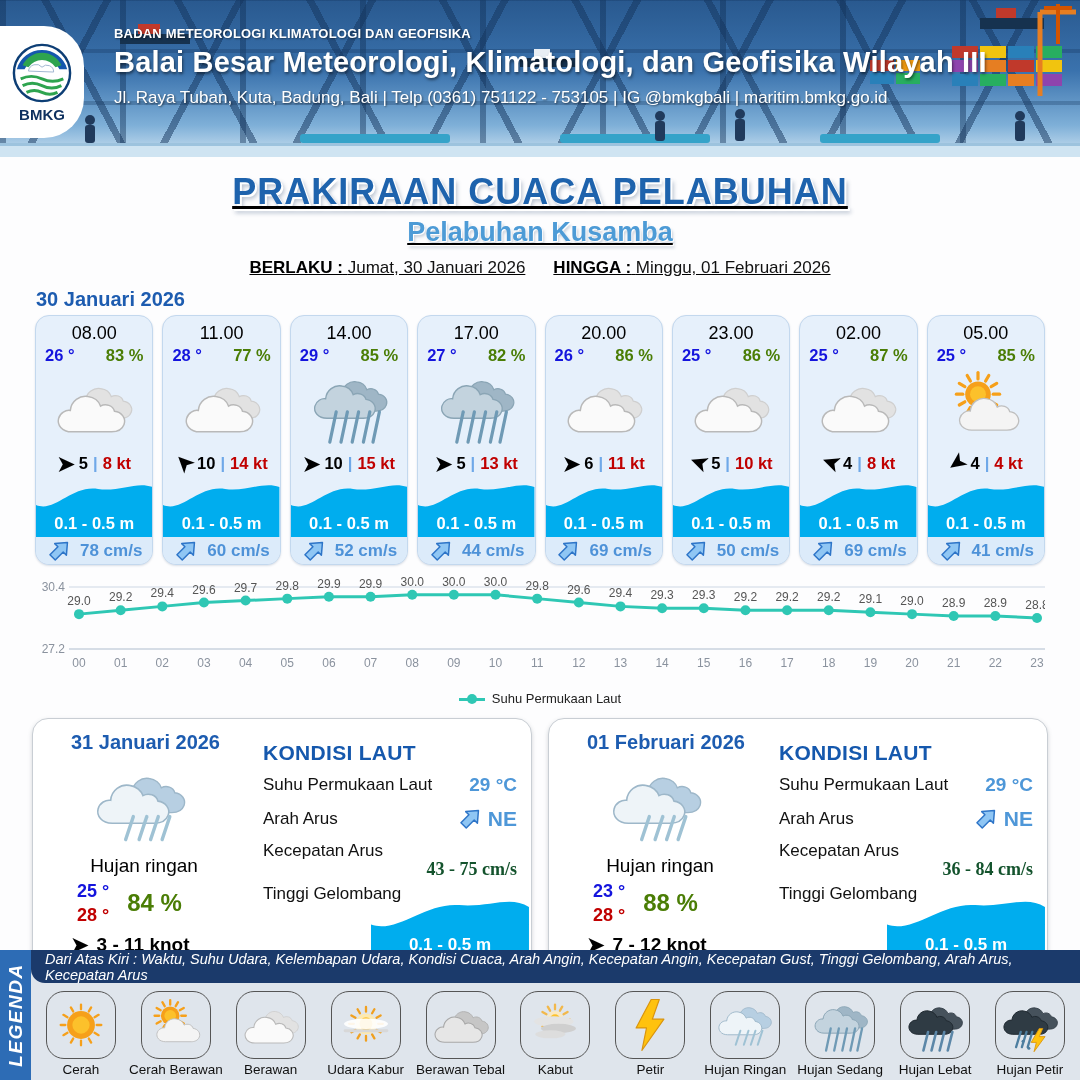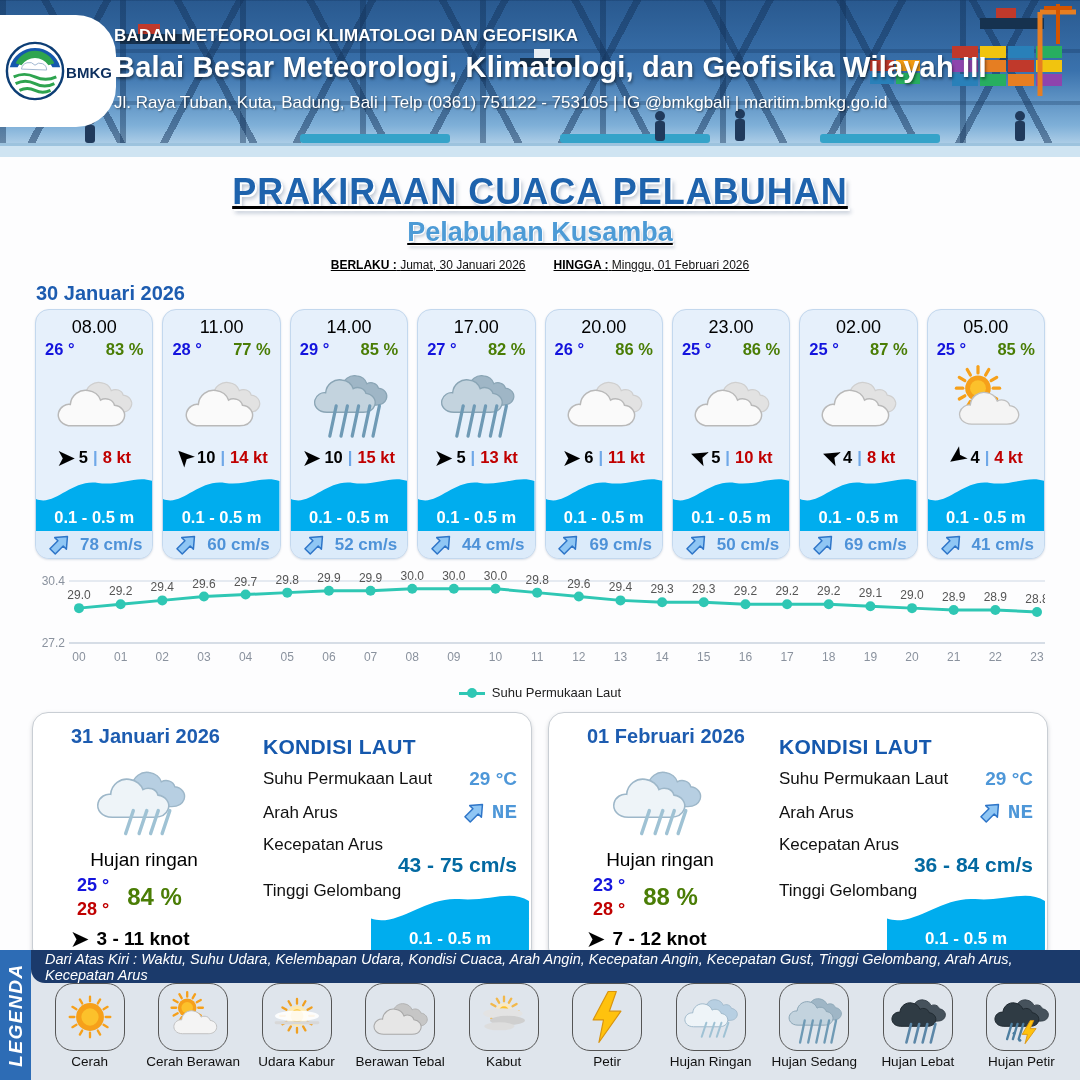--- a/index.html
+++ b/index.html
@@ -15,39 +15,39 @@
       repeating-linear-gradient(90deg, rgba(17,48,86,.55) 0 6px, transparent 6px 120px),
       repeating-linear-gradient(0deg, rgba(17,48,86,.35) 0 4px, transparent 4px 52px);
     opacity:.8; }
   .banner .braces { position:absolute; inset:0;
     background:
       repeating-linear-gradient(62deg, transparent 0 110px, rgba(20,52,92,.5) 110px 117px),
       repeating-linear-gradient(-62deg, transparent 0 110px, rgba(20,52,92,.5) 110px 117px); }
   .banner .floor { position:absolute; left:0; right:0; bottom:0; height:14px;
     background:#cfe4f2; border-top:3px solid #9dc3de; }
   .banner svg.deco { position:absolute; inset:0; }
-  .logo-card { position:absolute; left:0; top:15px; width:116px; height:112px;
-    background:#fff; border-radius:0 40px 40px 0; display:flex; flex-direction:row;
+  .logo-card { position:absolute; left:0; top:26px; width:84px; height:112px;
+    background:#fff; border-radius:0 40px 40px 0; display:flex; flex-direction:column;
     align-items:center; justify-content:center; z-index:5; }
   .logo-card .bmkg-label { font-size:15px; font-weight:bold; color:#0d2f5e; margin-top:2px; }
   .header-text { position:absolute; left:114px; top:26px; z-index:4; color:#fff; }
-  .header-text .agency { font-size:17px; font-weight:bold; letter-spacing:.2px;
+  .header-text .agency { font-size:13px; font-weight:bold; letter-spacing:.2px;
     text-shadow:1px 1px 2px rgba(0,0,0,.45); }
   .header-text .office { font-size:29px; font-weight:bold; margin-top:5px; letter-spacing:.2px;
     text-shadow:1px 2px 3px rgba(0,0,0,.5); }
   .header-text .address { font-size:17px; margin-top:9px; font-weight:400;
     text-shadow:1px 1px 2px rgba(0,0,0,.5); }
 
   
   .title-block { text-align:center; padding-top:14px;text-decoration:underline; }
   .main-title { font-size:36px; font-weight:800; letter-spacing:1px; color:#1e63ad;
     text-shadow:2px 2px 0 #fff, 3px 4px 4px rgba(40,70,110,.35); }
   .sub-title { font-size:27px; font-weight:bold; color:#4d9bd6; margin-top:4px;
     text-shadow:1px 1px 0 #fff, 2px 3px 3px rgba(40,70,110,.25); }
-  .validity { display:flex; justify-content:center; gap:28px; margin-top:10px; font-size:12px; }
+  .validity { display:flex; justify-content:center; gap:28px; margin-top:10px; font-size:17px; }
   .validity b { font-weight:bold; color:#000; }
   .validity span.val { color:#111; }
 
   
   .date-label { margin:10px 0 4px 36px; font-size:20px; font-weight:bold; color:#1d5cb0; }
   .cards-row { display:flex; gap:9px; margin:0 35px; }
   .hcard { flex:1; background:#e6f0fb; border:1.5px solid #c3d8ee; border-radius:14px;
     overflow:hidden; display:flex; flex-direction:column; height:250px;
     box-shadow:0 1px 2px rgba(60,90,130,.18); }
   .hcard .time { text-align:center; font-size:18px; font-weight:normal; color:#000; margin-top:7px; }
@@ -93,38 +93,38 @@
   .dcard .dhum { font-size:24px; font-weight:bold; color:#4a7d05; }
   .dcard .dwind { display:flex; align-items:center; gap:8px; margin:6px 0 0 22px;
     font-size:19px; font-weight:bold; color:#000; }
   .dcard .dgust { margin:4px 0 0 52px; font-size:19px; font-weight:bold; color:#c00000; }
   .dcard .dright { position:absolute; left:230px; right:14px; top:22px; }
   .dcard .sea-title { font-size:21px; font-weight:bold; color:#1558ad; letter-spacing:.3px; }
   .sea-row { display:flex; justify-content:space-between; align-items:center; margin-top:9px; }
   .sea-row .lbl { font-size:17px; color:#111; }
   .sea-row .val { font-size:19px; font-weight:bold; color:#4e97d8; }
   .sea-dir { display:flex; align-items:center; gap:4px; }
-  .sea-dir .val { font-size:21px;font-family:Liberation Mono, monospace; }
-  .sea-cur { text-align:right; font-size:21px; font-weight:bold; color:#0369a1; margin-top:-2px; }
+  .sea-dir .val { font-size:21px; }
+  .sea-cur { text-align:right; font-size:18px; font-weight:bold; color:#14532d; margin-top:-2px;font-family:Liberation Serif, serif; }
   .wavebox { position:absolute; right:2px; bottom:4px; width:158px; height:72px; }
   .wavebox svg { position:absolute; inset:0; }
   .wavebox .wtxt { position:absolute; left:0; right:0; bottom:10px; text-align:center;
     color:#fff; font-size:17px; font-weight:bold; }
 
   
   .legend { position:absolute; left:0; right:0; bottom:0; height:130px; background:#dfe5ec; }
   .legenda-bar { position:absolute; left:0; top:0; bottom:0; width:31px; background:#2d6cb5;
     display:flex; align-items:center; justify-content:center; }
   .legenda-bar span { transform:rotate(-90deg); white-space:nowrap; color:#fff;
     font-size:19px; font-weight:bold; font-style:italic; letter-spacing:1.5px; }
   .legend-note { position:absolute; left:31px; right:0; top:0; height:33px; background:#1b3a6b;
     border-radius:0 0 0 14px; color:#fff; font-style:italic; font-size:14.5px;
     display:flex; align-items:center; padding-left:14px; }
   .legend-items { position:absolute; left:31px; right:0; top:33px; bottom:0;
-    display:flex; justify-content:space-evenly; align-items:flex-start; }
+    display:flex; justify-content:space-evenly; align-items:flex-start; padding-top:8px; }
   .legend-item { display:flex; flex-direction:column; align-items:center; width:90px; }
   .legend-item .box { width:70px; height:68px; border:1.6px solid #555; border-radius:18px;
     display:flex; align-items:center; justify-content:center; }
   .legend-item .box svg { width:58px; height:58px; }
   .legend-item .lab { font-size:13.5px; color:#111; margin-top:3px; white-space:nowrap; }
 </style>
 </head>
 <body>
 
 <div class="page">
@@ -804,20 +804,33 @@
               <g transform="translate(14,28) scale(0.82)">
                 <path d="M22,62 C8,62 2,52 4,44 C6,36 14,32 20,33 C21,20 33,12 44,14 C53,15 59,21 61,27 C68,23 78,26 80,34 C90,35 96,44 93,52 C90,60 82,62 76,62 Z" fill="#f4f4f4" stroke="#bfbfbf" stroke-width="2"></path>
               </g>
             </svg>
           </div>
     <div class="lab">Cerah Berawan</div>
         </div>
         <div class="legend-item">
           <div class="box">
             <svg viewBox="0 0 100 100">
+              <g transform="translate(24,16) scale(0.78)">
+                <path d="M22,62 C8,62 2,52 4,44 C6,36 14,32 20,33 C21,20 33,12 44,14 C53,15 59,21 61,27 C68,23 78,26 80,34 C90,35 96,44 93,52 C90,60 82,62 76,62 Z" fill="#e2e2e2" stroke="#cfcfcf" stroke-width="2"></path>
+              </g>
+              <g transform="translate(2,24) scale(0.92)">
+                <path d="M22,62 C8,62 2,52 4,44 C6,36 14,32 20,33 C21,20 33,12 44,14 C53,15 59,21 61,27 C68,23 78,26 80,34 C90,35 96,44 93,52 C90,60 82,62 76,62 Z" fill="#fafafa" stroke="#b9b9b9" stroke-width="2"></path>
+              </g>
+            </svg>
+          </div>
+    <div class="lab">Berawan</div>
+        </div>
+        <div class="legend-item">
+          <div class="box">
+            <svg viewBox="0 0 100 100">
               <line x1="71" y1="48" x2="79" y2="48" stroke="#f0a020" stroke-width="4" stroke-linecap="round"></line>
               <line x1="68.18653347947321" y1="58.5" x2="75.11473670974873" y2="62.5" stroke="#f0a020" stroke-width="4" stroke-linecap="round"></line>
               <line x1="60.5" y1="66.18653347947321" x2="64.5" y2="73.11473670974871" stroke="#f0a020" stroke-width="4" stroke-linecap="round"></line>
               <line x1="50" y1="69" x2="50" y2="77" stroke="#f0a020" stroke-width="4" stroke-linecap="round"></line>
               <line x1="39.50000000000001" y1="66.18653347947321" x2="35.50000000000001" y2="73.11473670974873" stroke="#f0a020" stroke-width="4" stroke-linecap="round"></line>
               <line x1="31.813466520526788" y1="58.5" x2="24.885263290251277" y2="62.5" stroke="#f0a020" stroke-width="4" stroke-linecap="round"></line>
               <line x1="29" y1="48" x2="21" y2="48" stroke="#f0a020" stroke-width="4" stroke-linecap="round"></line>
               <line x1="31.813466520526784" y1="37.50000000000001" x2="24.885263290251274" y2="33.50000000000001" stroke="#f0a020" stroke-width="4" stroke-linecap="round"></line>
               <line x1="39.49999999999999" y1="29.813466520526795" x2="35.499999999999986" y2="22.885263290251288" stroke="#f0a020" stroke-width="4" stroke-linecap="round"></line>
               <line x1="49.99999999999999" y1="27" x2="49.99999999999999" y2="19" stroke="#f0a020" stroke-width="4" stroke-linecap="round"></line>

